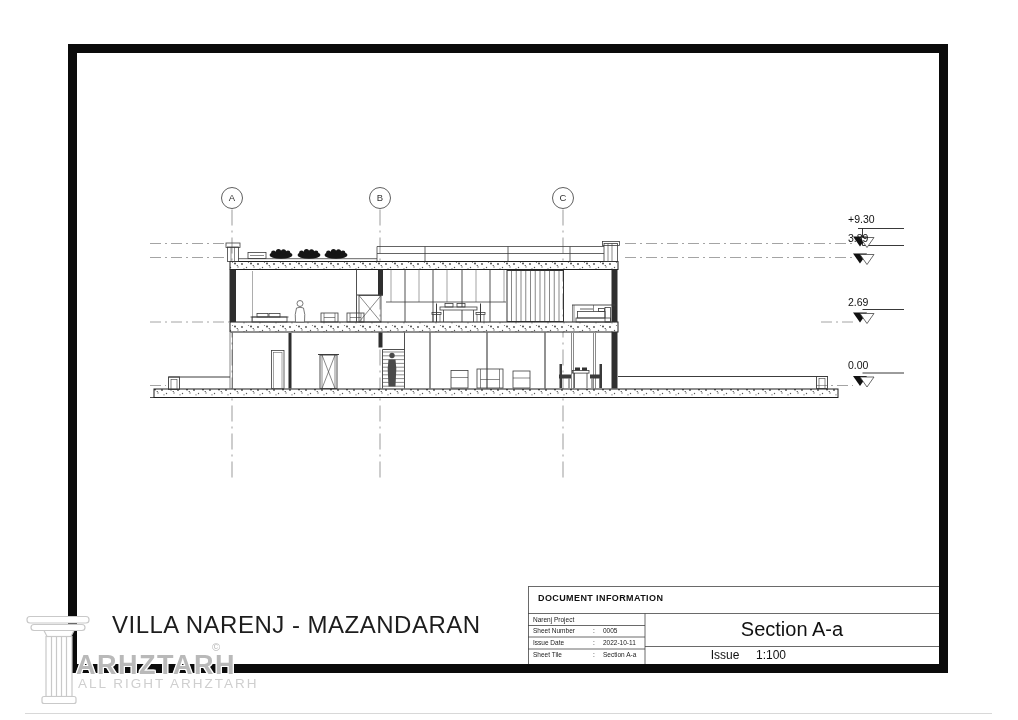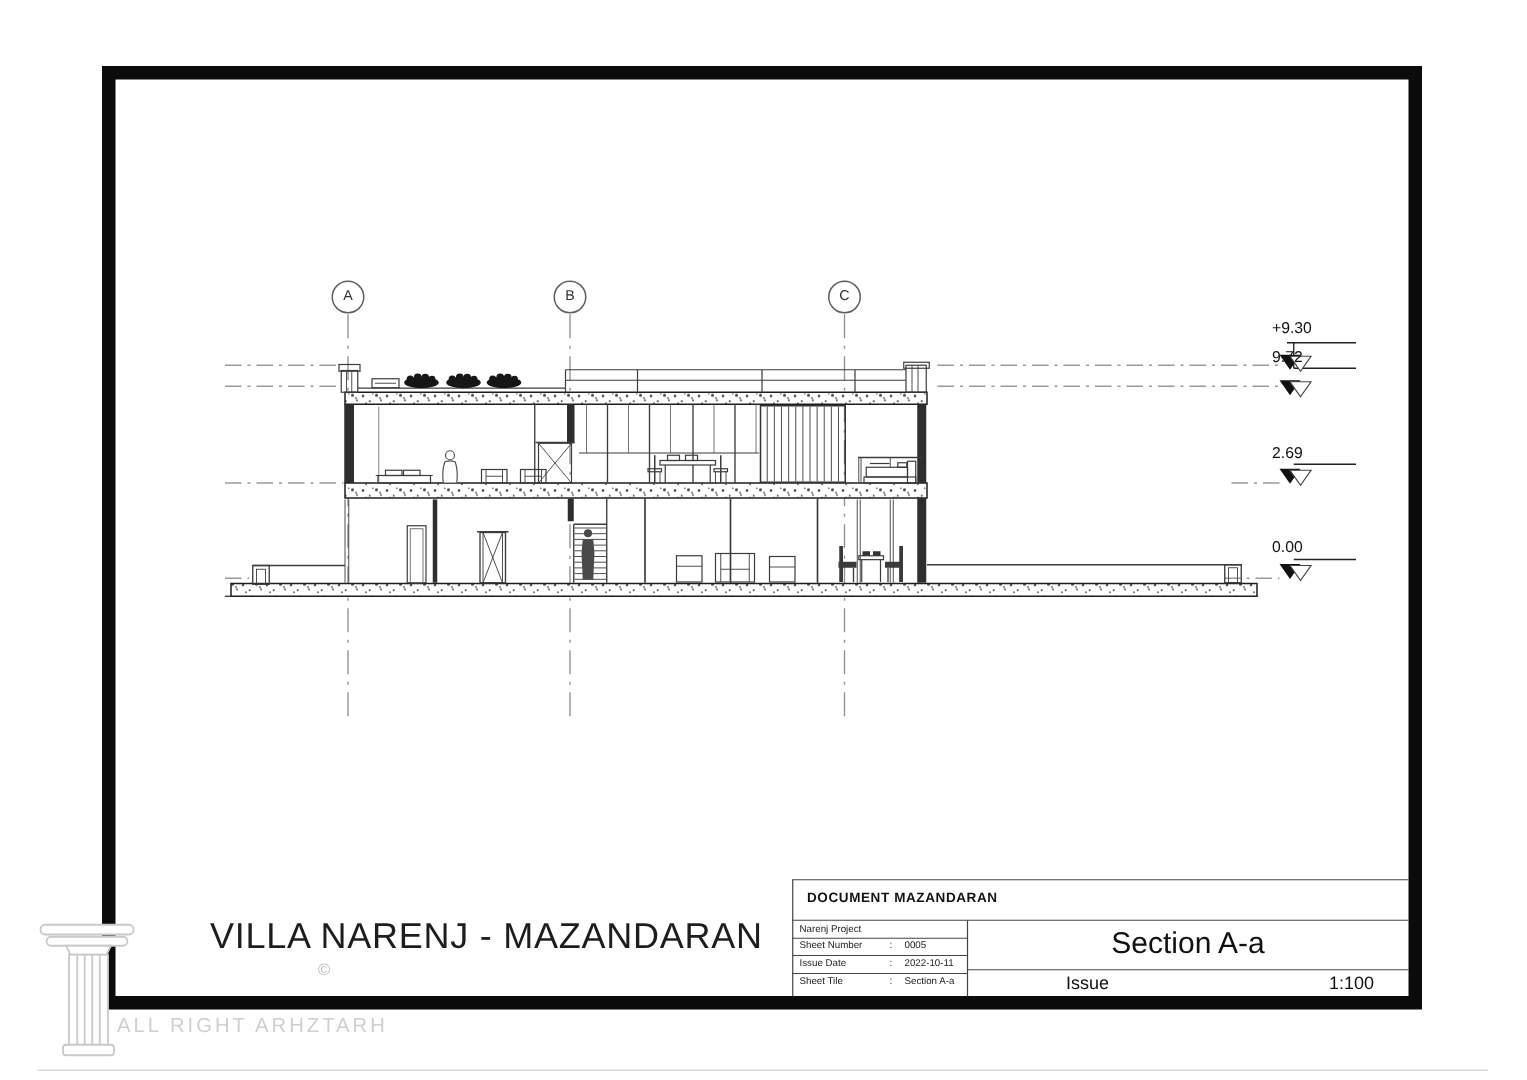--- a/index.html
+++ b/index.html
@@ -2,29 +2,29 @@
 <html><head>
 <meta charset="utf-8">
 <style>
   html,body{margin:0;padding:0;background:#ffffff;}
   .page{position:relative;width:1018px;height:720px;background:#fff;overflow:hidden;
         font-family:"Liberation Sans", sans-serif;}
   .page svg{position:absolute;left:0;top:0;}
   .txt{position:absolute;color:#1c1c1c;white-space:nowrap;}
   .grid-letter{width:22px;text-align:center;font-size:9.5px;color:#333;}
   .elev{left:848px;width:56px;font-size:10.5px;color:#111;}
-  .villa-title{left:112px;top:611px;font-size:24px;letter-spacing:0.5px;color:#1d1d1d;margin-left:28px;}
+  .villa-title{left:112px;top:611px;font-size:24px;letter-spacing:0.5px;color:#1d1d1d;}
   .doc-info-header{left:538px;top:593px;font-size:9px;font-weight:bold;letter-spacing:0.4px;color:#111;}
   .tb-row{position:absolute;left:533px;width:110px;display:flex;font-size:6.5px;color:#222;}
   .tb-label{width:60px;}
   .tb-sep{width:10px;}
   .tb-value{flex:1;}
   .sheet-title{left:645px;top:618px;width:294px;text-align:center;font-size:20px;color:#111;}
   .scale-label{left:645px;top:648px;width:160px;text-align:center;font-size:12px;color:#111;}
-  .scale-value{left:756px;top:648px;width:160px;text-align:right;font-size:12px;color:#111;}
+  .scale-value{left:756px;top:648px;width:160px;text-align:left;font-size:12px;color:#111;}
   .wm{color:#b9b9b9;
       text-shadow:1px 1px 0 #fff,-1px -1px 0 #fff,1px -1px 0 #fff,-1px 1px 0 #fff,
                   0 1px 0 #fff,0 -1px 0 #fff,1px 0 0 #fff,-1px 0 0 #fff;}
   .wm-brand{left:76px;top:650px;font-size:27px;font-weight:bold;letter-spacing:1.5px;}
   .wm-copy{left:212px;top:641px;font-size:11px;}
   .wm-tag{left:78px;top:676px;font-size:13.5px;letter-spacing:2px;color:#cfcfcf;}
 </style>
 </head>
 <body>
 
@@ -228,27 +228,27 @@
   </g>
 
   <path d="M25 713.5 H992" stroke="#d8d8d8" stroke-width="1"></path>
 </svg>
 
 <div class="txt grid-letter" style="left:221px;top:192px;">A</div>
 <div class="txt grid-letter" style="left:369px;top:192px;">B</div>
 <div class="txt grid-letter" style="left:552px;top:192px;">C</div>
 
 <div class="txt elev" style="top:213px;">+9.30</div>
-<div class="txt elev" style="top:231.5px;">9.72</div>
+<div class="txt elev" style="top:231.5px;">3.89</div>
 <div class="txt elev" style="top:295.5px;">2.69</div>
 <div class="txt elev" style="top:359px;">0.00</div>
 
 <div class="txt villa-title">VILLA NARENJ - MAZANDARAN</div>
 
-<div class="txt doc-info-header">DOCUMENT MAZANDARAN</div>
+<div class="txt doc-info-header">DOCUMENT INFORMATION</div>
 
 <div class="tb-row" style="top:615.5px;">
   <span class="tb-label">Narenj Project</span>
   <span class="tb-sep"></span>
   <span class="tb-value"></span>
 </div>
 <div class="tb-row" style="top:627px;">
   <span class="tb-label">Sheet Number</span>
   <span class="tb-sep">:</span>
   <span class="tb-value">0005</span>
@@ -261,16 +261,17 @@
 <div class="tb-row" style="top:650.5px;">
   <span class="tb-label">Sheet Tile</span>
   <span class="tb-sep">:</span>
   <span class="tb-value">Section A-a</span>
 </div>
 
 <div class="txt sheet-title">Section A-a</div>
 <div class="txt scale-label">Issue</div>
 <div class="txt scale-value">1:100</div>
 
+<div class="txt wm wm-brand">ARHZTARH</div>
 <div class="txt wm wm-copy">©</div>
 <div class="txt wm wm-tag">ALL RIGHT ARHZTARH</div>
 
 </div>
 
 </body></html>

